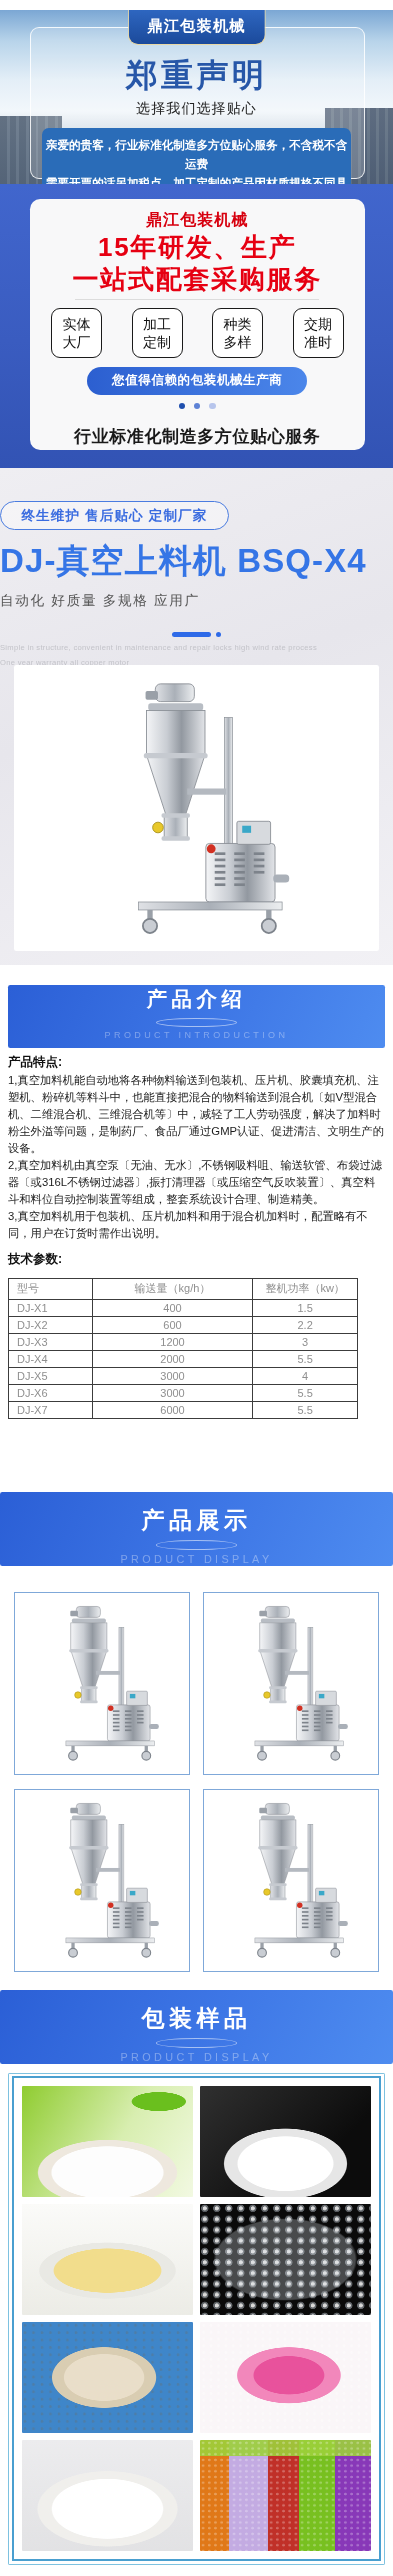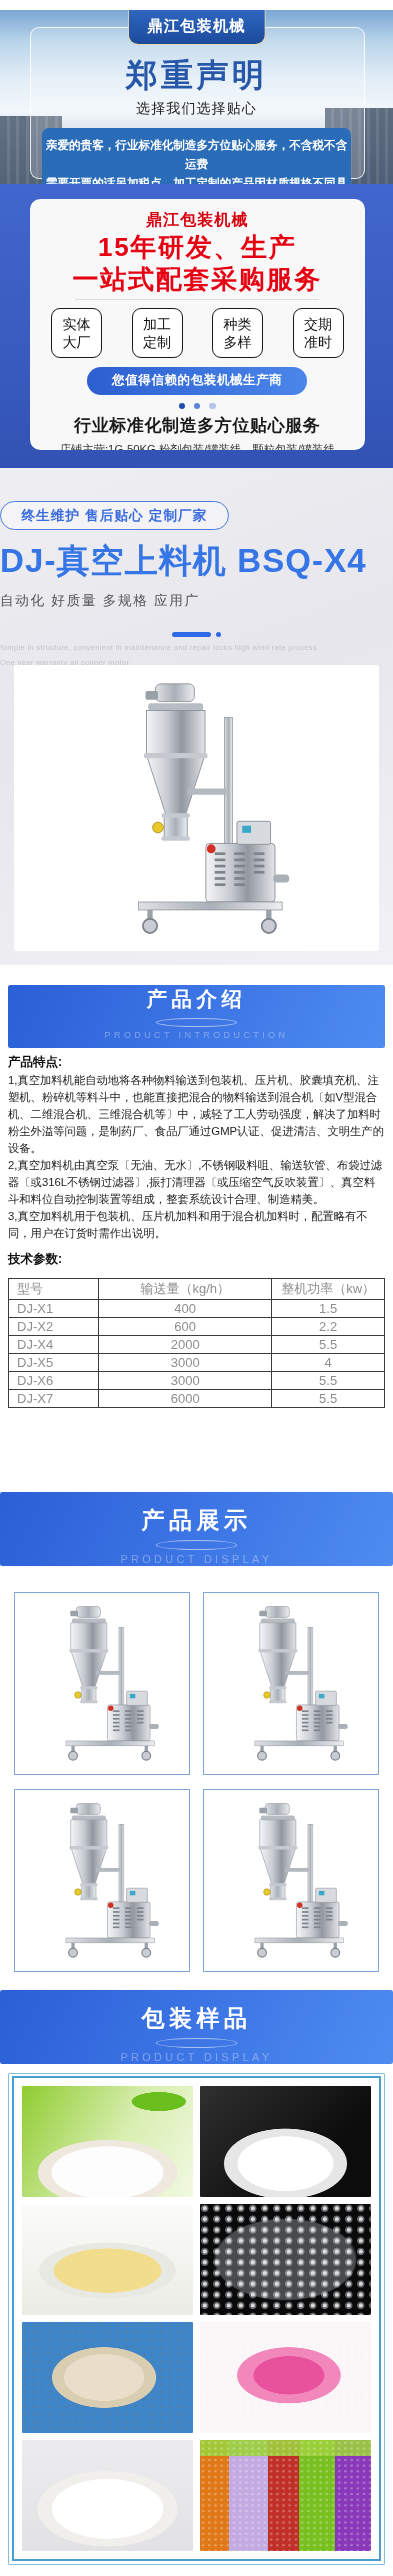--- a/index.html
+++ b/index.html
@@ -36,21 +36,21 @@
   .headline{font-size:26px;font-weight:bold;color:#e60012;letter-spacing:1.7px;line-height:32px;}
   #card-hr{width:244px;height:0.6px;background:#dcdcdc;margin:4.5px auto 8px;}
   #feature-row{display:flex;justify-content:center;gap:29.5px;}
   .feat-box{width:49px;height:48px;border:1.4px solid #1a1a1a;border-radius:9px;background:#fff;
     display:flex;flex-direction:column;justify-content:center;font-size:14px;font-weight:normal;color:#111;line-height:18px;}
   #trust-pill{display:inline-block;margin-top:9.6px;background:linear-gradient(90deg,#2c5fd0,#4b86ea);
     color:#fff;font-size:12.5px;font-weight:bold;padding:5.1px 25px;border-radius:14.7px;letter-spacing:0.6px;}
   #dots{margin-top:8px;display:flex;justify-content:center;gap:9px;}
   .dot-i{width:6.2px;height:6.2px;border-radius:50%;}
   .dot-i.d1{background:#1f4fae;} .dot-i.d2{background:#5e82d6;} .dot-i.d3{background:#b7c5ec;}
-  #service-title{margin-top:5px;font-size:17px;font-weight:bold;color:#1a1a1a;letter-spacing:0.6px;}
+  #service-title{margin-top:16px;font-size:17px;font-weight:bold;color:#1a1a1a;letter-spacing:0.6px;}
   #service-sub{margin-top:5.7px;font-size:11.3px;color:#333;}
 
   
   #product-hero{height:497px;background:linear-gradient(160deg,#efeef2 0%,#e7e6ec 45%,#f2f1f5 100%);
     position:relative;overflow:hidden;}
   #tag-pill{display:inline-block;margin-top:33px;border:1.1px solid #4a7ce0;color:#3a6ce0;font-size:13.6px;font-weight:bold;
     padding:4.5px 20.4px;border-radius:17px;background:rgba(255,255,255,.4);letter-spacing:1.1px;}
   #dj-title{margin-top:9px;font-size:33px;font-weight:bold;color:#3575e6;letter-spacing:1.1px;}
   #dj-sub{margin-top:8px;font-size:13.6px;color:#555;letter-spacing:1.7px;}
   #dash-dot{margin-top:21.5px;display:flex;justify-content:center;align-items:center;gap:5.7px;}
@@ -71,22 +71,22 @@
   .banner.big .b-sub{font-size:10.8px;}
 
   
   #content-block{height:527px;background:#fff;overflow:hidden;}
   #content-block .spacer{height:20px;}
   #intro-text{margin:4.5px 8px 0;text-align:left;}
   .lbl{font-size:12.5px;font-weight:bold;color:#111;line-height:19px;}
   .para{font-size:11.3px;color:#1c1c1c;line-height:17px;}
   #params-banner{margin-top:3.4px;}
   #tech-label{margin:8px 8px 0;}
-  table#params{border-collapse:collapse;margin:9px 8px 0;width:377px;
-    color:#8f8f8f;font-size:13px;}
+  table#params{border-collapse:collapse;margin:9px 8px 0;width:350px;
+    color:#8f8f8f;font-size:11px;}
   table#params th,table#params td{border:0.6px solid #3c3c3c;height:14px;text-align:center;font-weight:normal;}
   table#params th{height:18px;}
   table#params .c-model,table#params th:first-child{text-align:left;padding-left:8px;width:24%;}
   table#params th:nth-child(2){width:46%;}
 
   
   #display-banner{height:74px;}
   #photo-grid-wrap{height:410px;background:#fff;padding:25.5px 14px 0;box-sizing:border-box;}
   #photo-grid{display:grid;grid-template-columns:1fr 1fr;gap:14px 12.5px;}
   .photo-cell{height:181px;border:0.6px solid #7fa8d9;background:#fff;display:flex;align-items:center;justify-content:center;}
@@ -289,20 +289,25 @@
             <td class="c-model">DJ-X1</td>
             <td>400</td>
             <td>1.5</td>
           </tr>
           <tr>
             <td class="c-model">DJ-X2</td>
             <td>600</td>
             <td>2.2</td>
           </tr>
           <tr>
+            <td class="c-model">DJ-X3</td>
+            <td>1200</td>
+            <td>3</td>
+          </tr>
+          <tr>
             <td class="c-model">DJ-X4</td>
             <td>2000</td>
             <td>5.5</td>
           </tr>
           <tr>
             <td class="c-model">DJ-X5</td>
             <td>3000</td>
             <td>4</td>
           </tr>
           <tr>

